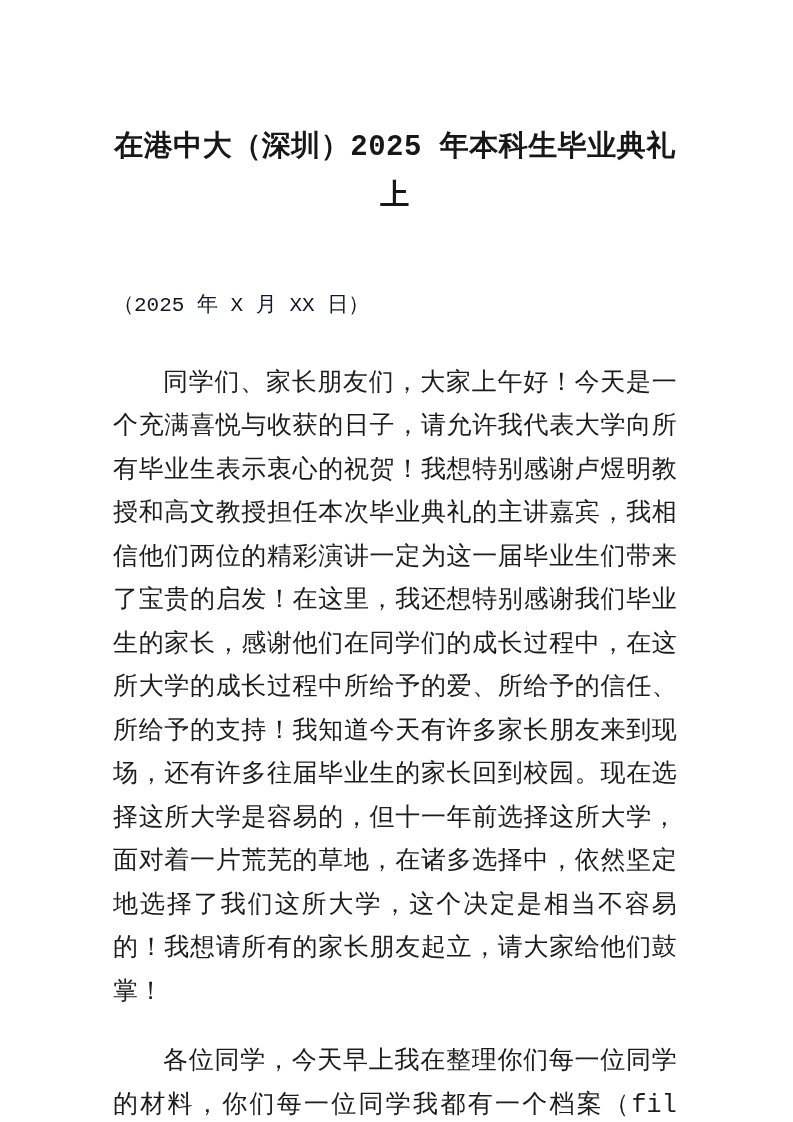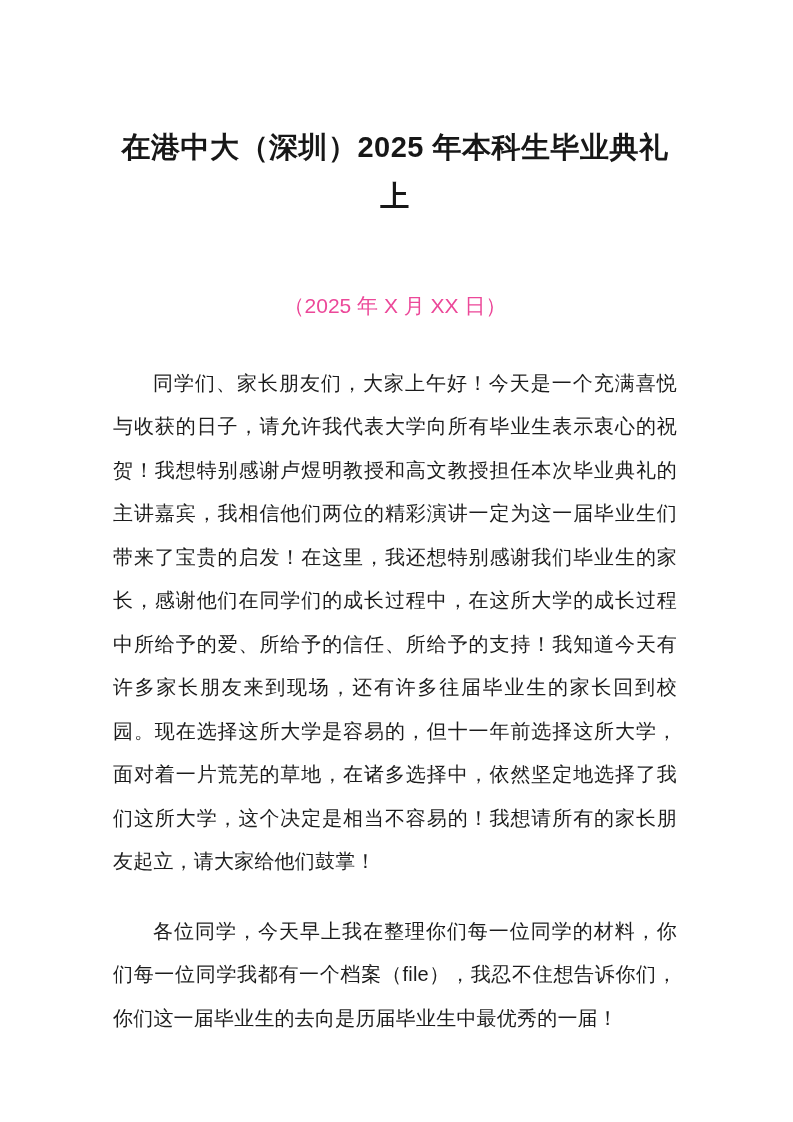--- a/index.html
+++ b/index.html
@@ -6,21 +6,21 @@
     margin: 0;
     padding: 0;
     background: #ffffff;
   }
   .page {
     position: relative;
     width: 793px;
     height: 1122px;
     background: #ffffff;
     overflow: hidden;
-    font-family: Liberation Sans, sans-serif;
+    font-family: Liberation Mono, monospace;
     color: #1c1c1c;
   }
   .content {
     position: absolute;
     left: 113px;
     width: 564px;
     top: 0;
   }
   .doc-title {
     margin-top: 123px;
@@ -28,29 +28,29 @@
     line-height: 49px;
     font-weight: bold;
     text-align: center;
     color: #171717;
     letter-spacing: 0.5px;
   }
   .date-line {
     margin-top: 63px;
     font-size: 21px;
     line-height: 43.5px;
-    text-align: center;
-    color: #ec4899;
+    text-align: left;
+    color: #0f172a;
   }
   .doc-body {
     margin-top: 34px;
   }
   .doc-body .para {
     margin: 0 0 26px 0;
-    font-size: 20px;
+    font-size: 25px;
     line-height: 43.5px;
     letter-spacing: 0.2px;
     text-align: justify;
     text-justify: inter-ideograph;
     text-indent: 2em;
     word-break: break-all;
     color: #1c1c1c;
   }
 </style>
 </head>

